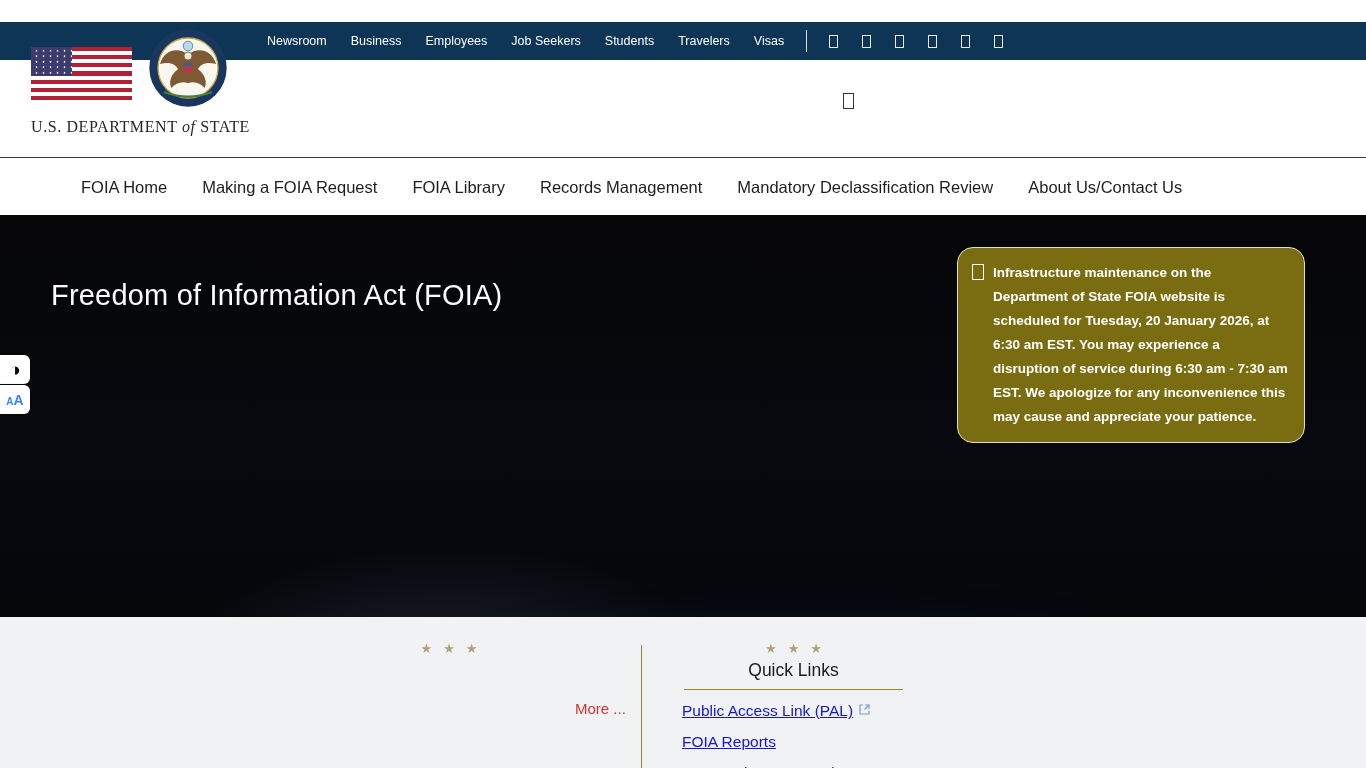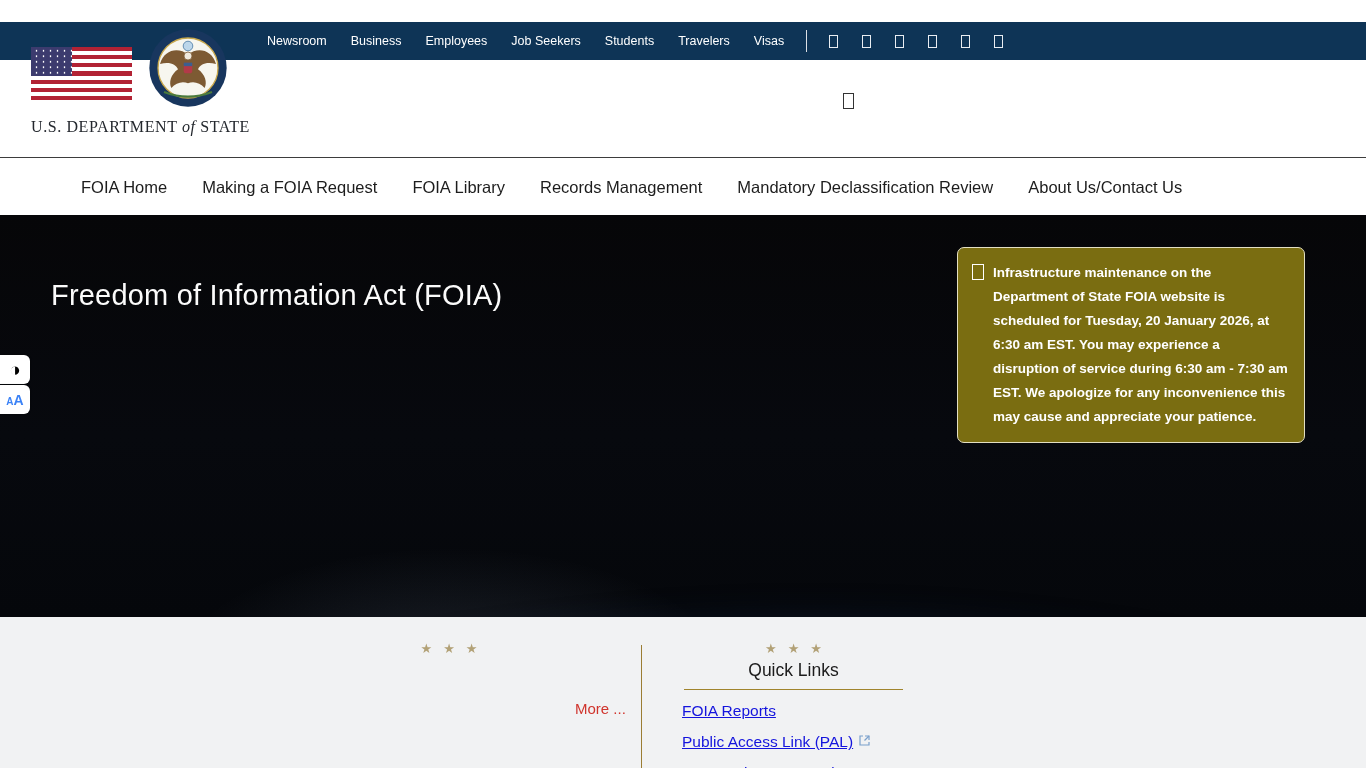--- a/index.html
+++ b/index.html
@@ -53,21 +53,21 @@
     border-radius:50%;
     background:radial-gradient(ellipse at 50% 6%, #15202e 0%, #0b121c 22%, #04060a 60%);
     box-shadow:0 -4px 14px 1px rgba(170,205,255,.85), 0 -16px 60px 10px rgba(70,130,220,.5);
     transform:rotate(-5deg); }
   .haze { position:absolute; left:140px; top:320px; width:620px; height:300px;
     background:radial-gradient(ellipse at center, rgba(190,215,255,.14) 0%, rgba(0,0,0,0) 65%); }
   .hero-title { position:absolute; left:51px; top:64px; color:#fbfbfb;
     font-size:29px; font-weight:400; letter-spacing:0.2px; }
 
   .alert-box { position:absolute; left:957px; top:32px; width:348px; min-height:191px;
-    background:#7a6d11; border:1px solid #e3dfc2; border-radius:7px;
+    background:#7a6d11; border:1px solid #e3dfc2; border-radius:16px;
     padding:13px 16px 13px 14px; display:flex; gap:9px; }
   .alert-tofu { flex:0 0 auto; width:12px; height:16px; border:1.5px solid #fff; margin-top:3px; }
   .alert-text { color:#ffffff; font-size:13.5px; font-weight:700; line-height:24px; width:296px; }
 
   
   .a11y { position:absolute; left:0; top:355px; z-index:30; }
   .a11y-btn { width:30px; height:29px; background:#fff; border:none; display:flex;
     align-items:center; justify-content:center; border-radius:0 6px 6px 0;
     margin-bottom:1px; cursor:pointer; box-shadow:0 0 2px rgba(0,0,0,.4); }
   .contrast-glyph { font-size:19px; line-height:1; color:#000; }
@@ -171,23 +171,23 @@
       <div class="stars">★★★</div>
     </div>
     <span class="more-link">More ...</span>
 
     <div class="col-head quick-head">
       <div class="stars">★★★</div>
       <div class="col-title">Quick Links</div>
     </div>
 
     <div class="quick-list">
-      <a><span>FOIA Reports</span></a>
       <a><span>Public Access Link (PAL)</span><svg class="ext-icon" width="11" height="11" viewBox="0 0 11 11">
             <path d="M4 1 H1 V10 H10 V7" fill="none" stroke="#7aa0cc" stroke-width="1.2"></path>
             <path d="M6 1 H10 V5" fill="none" stroke="#7aa0cc" stroke-width="1.2"></path>
             <path d="M10 1 L5.5 5.5" stroke="#7aa0cc" stroke-width="1.2"></path>
           </svg></a>
+      <a><span>FOIA Reports</span></a>
       <a><span>Frequently Requested Documents</span></a>
     </div>
   </div>
 
 </div>
 
 </body></html>

